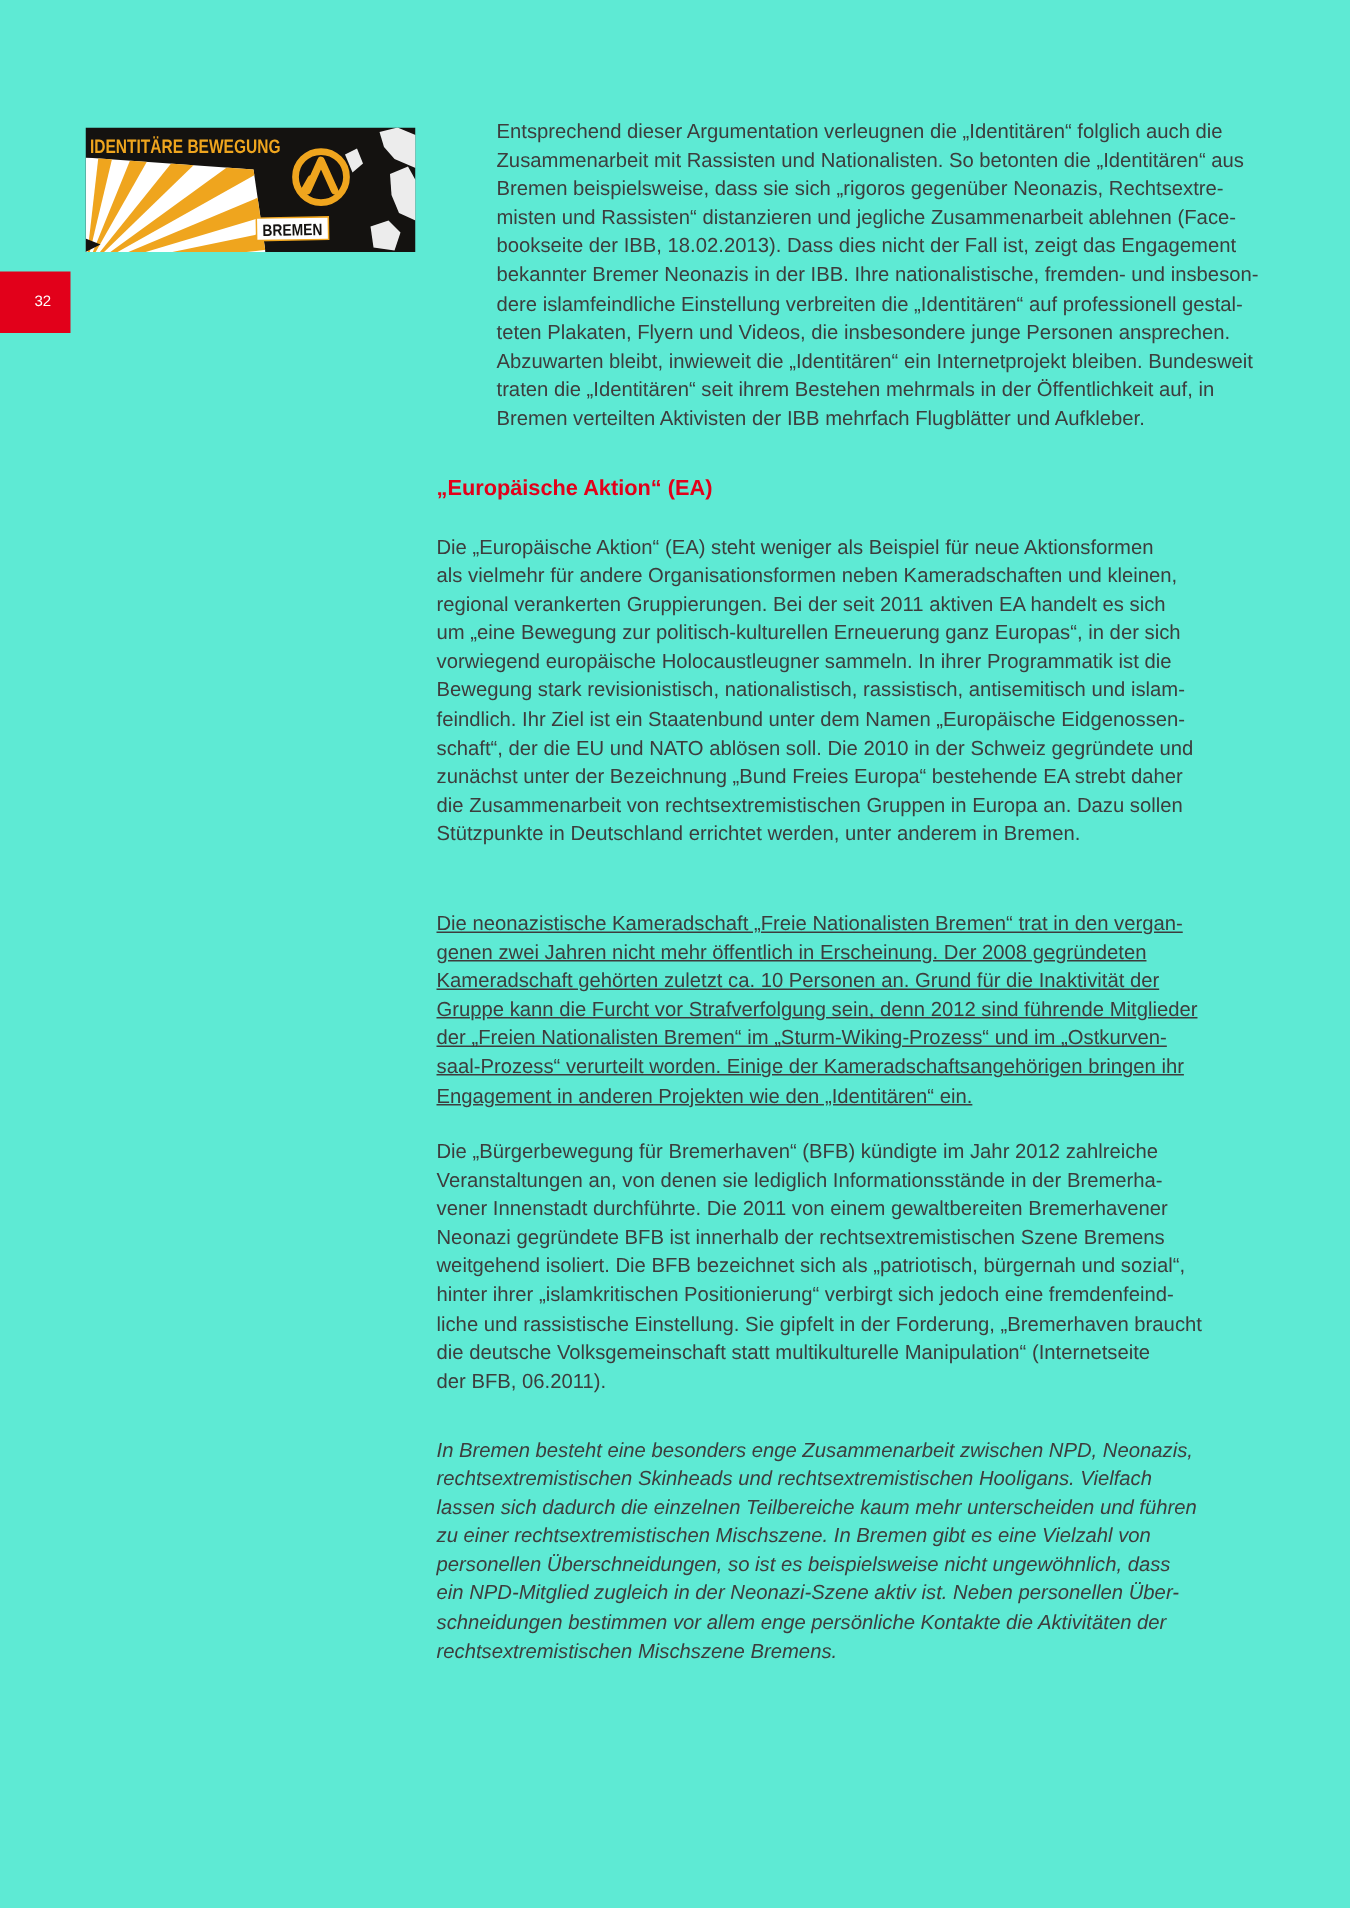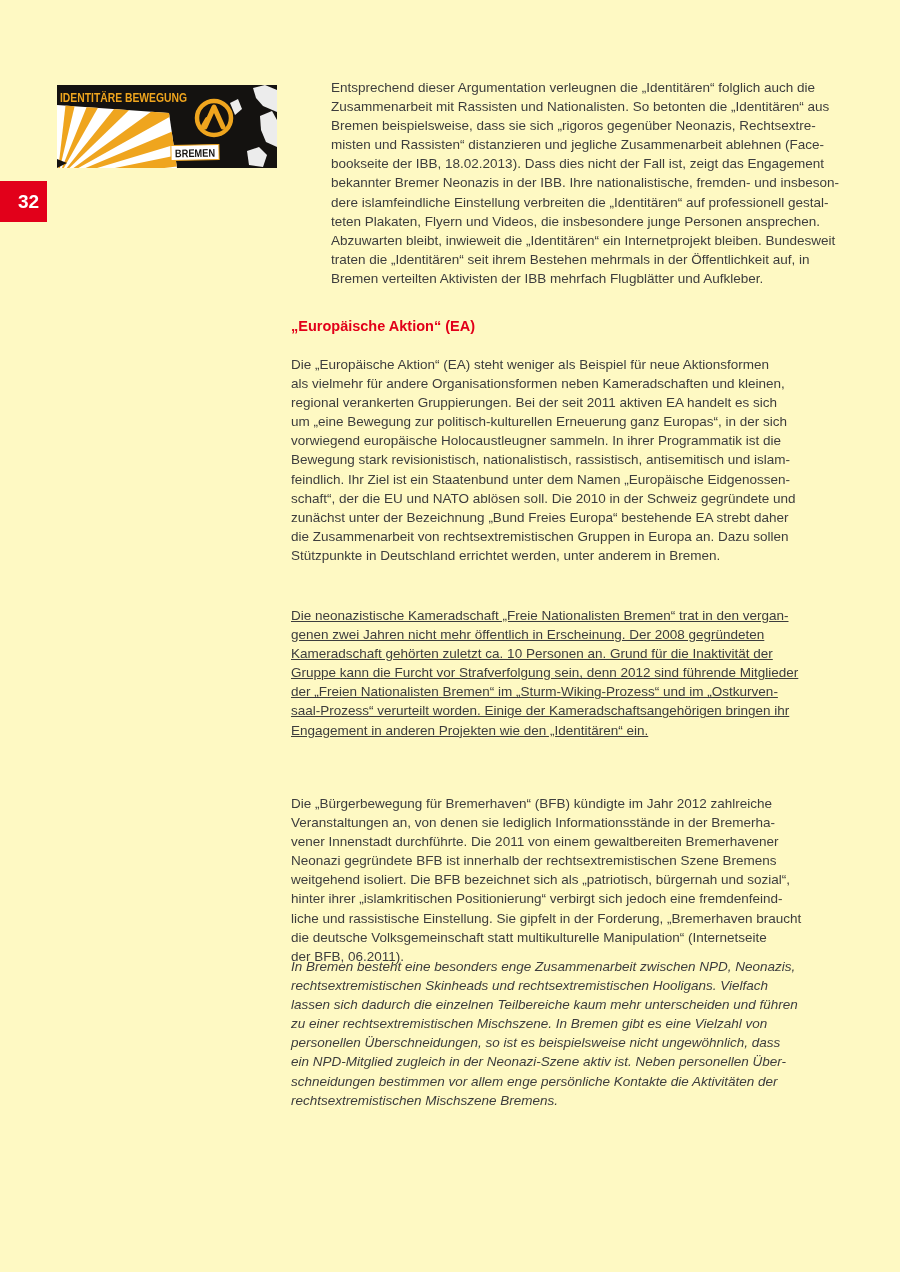--- a/index.html
+++ b/index.html
@@ -1,40 +1,40 @@
 <!DOCTYPE html>
 <html lang="de"><head>
 <meta charset="utf-8">
 <style>
   html,body{margin:0;padding:0;background:#ffffff;}
   .page{
-    position:relative;width:900px;height:1272px;background:#fef9c3;
+    position:relative;width:900px;height:1272px;background:#5eead4;
     font-family:"Liberation Sans", sans-serif;overflow:hidden;
   }
   
   .banner{
     position:absolute;left:57px;top:85px;width:220px;height:83px;display:block;
   }
   .caption{
     position:absolute;left:62px;top:179px;width:215px;
     font-size:13.5px;line-height:19.1px;color:#3d3d3d;white-space:pre-line;
   }
   .page-tab{
     position:absolute;left:0;top:181px;width:47px;height:41px;background:#e2001a;
     display:flex;align-items:center;justify-content:center;
   }
   .page-tab span{
-    color:#ffffff;font-weight:bold;font-size:19px;padding-left:10px;
+    color:#ffffff;font-weight:normal;font-size:10px;padding-left:10px;
   }
   
   .col{position:absolute;left:291px;width:588px;color:#3d3d3d;}
   .body-par{font-size:13.5px;line-height:19.1px;white-space:pre-line;}
   .red-heading{font-size:14.5px;line-height:18px;font-weight:bold;color:#e2001a;white-space:pre-line;}
   .p1{top:78px;margin-left:40px;} .h1{top:317px;} .p2{top:355px;} .h2{top:581px;}
-  .p3{top:606px;text-decoration:underline;} .p4{top:758px;margin-top:36px;} .p5{top:957px;font-style:italic;}
+  .p3{top:606px;text-decoration:underline;} .p4{top:758px;} .p5{top:957px;font-style:italic;}
 </style>
 </head>
 <body>
 
 <div class="page">
 
   <svg class="banner" viewBox="0 0 220 83" width="220" height="83" aria-hidden="true">
 
     <rect x="0" y="0" width="220" height="83" fill="#141210"></rect>
 

